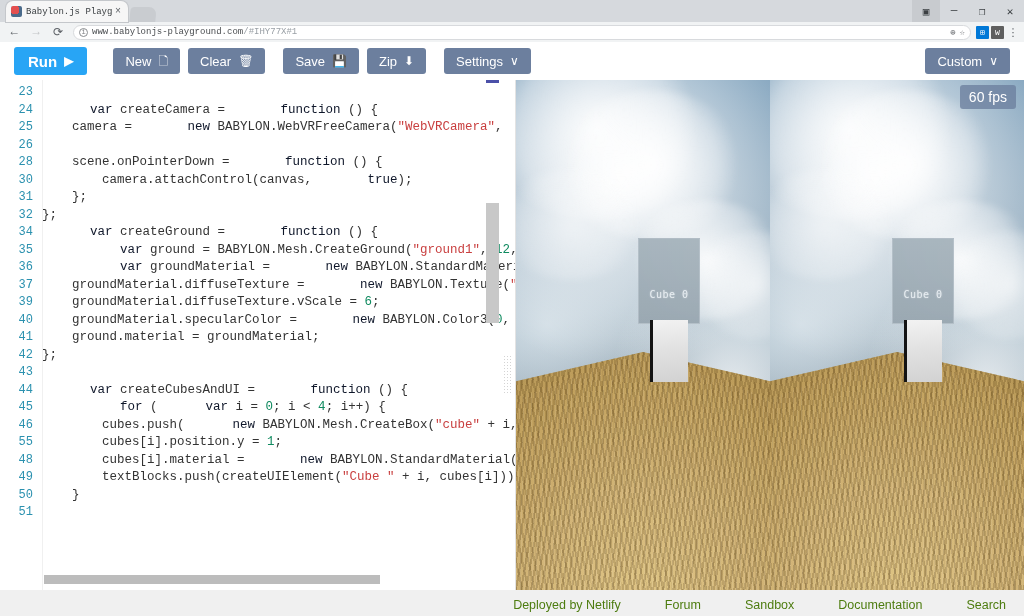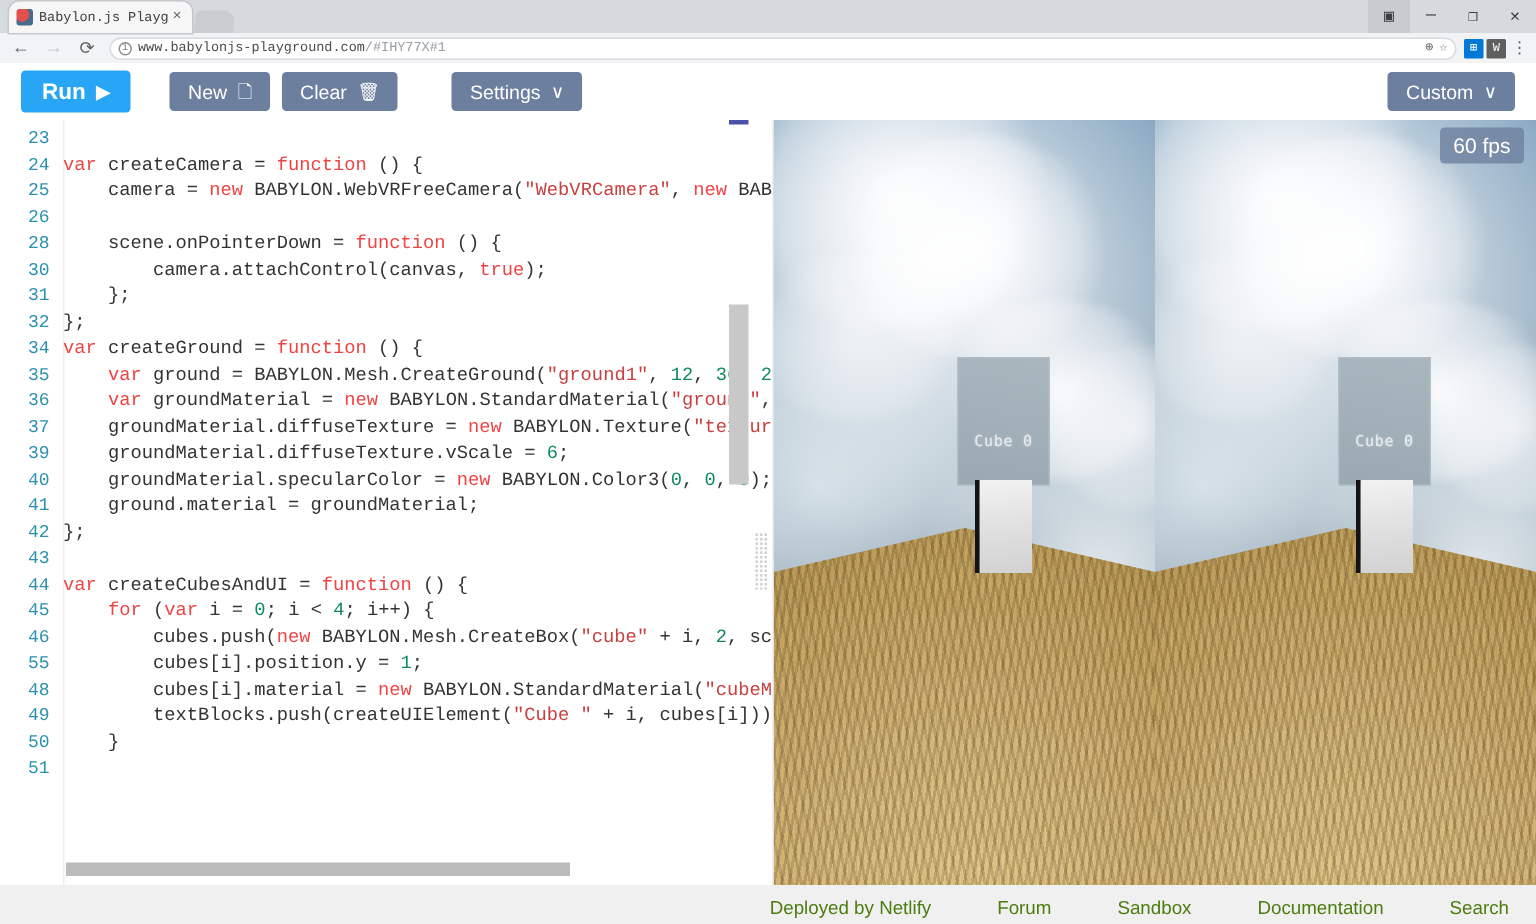--- a/index.html
+++ b/index.html
@@ -111,21 +111,21 @@
     font-family: "Liberation Mono", monospace;
     font-size: 12.5px; line-height: 17.5px;
   }
   .code-rows { position: absolute; top: 4px; left: 0; right: 0; }
   .code-row { height: 17.5px; display: flex; white-space: pre; }
   .ln {
     width: 42px; flex: 0 0 42px; text-align: right; padding-right: 9px;
     color: #2b91af; font-size: 12px;
   }
   .ct { flex: 1 1 auto; color: #333333; overflow: hidden; }
-  .kw  { color: #ef4444; }
+  .kw  { color: #0f172a; padding-left: 48px; }
   .str { color: #c94040; }
   .num { color: #0f8a5f; }
   .com { color: #3a9a3a; }
 
   .editor-gutterline {
     position: absolute; left: 42px; top: 0; bottom: 0; width: 1px; background: #f0f0f0;
   }
   .v-scroll-track {
     position: absolute; right: 17px; top: 0; bottom: 0; width: 13px; background: transparent;
   }
@@ -271,20 +271,30 @@
     <div class="pg-btn">
       <span>New</span>
       <span class="pg-ico">🗋</span>
     </div>
     <div class="pg-btn">
       <span>Clear</span>
       <span class="pg-ico">🗑</span>
     </div>
   </div>
   <div class="gap-md"></div>
+  <div class="grp">
+    <div class="pg-btn">
+      <span>Save</span>
+      <span class="pg-ico">💾</span>
+    </div>
+    <div class="pg-btn">
+      <span>Zip</span>
+      <span class="pg-ico">⬇</span>
+    </div>
+  </div>
   <div class="gap-md"></div>
   <div class="pg-btn">
     <span>Settings</span>
     <span class="pg-ico">∨</span>
   </div>
   <div class="spacer"></div>
   <div class="pg-btn">
     <span>Custom</span>
     <span class="pg-ico">∨</span>
   </div>

